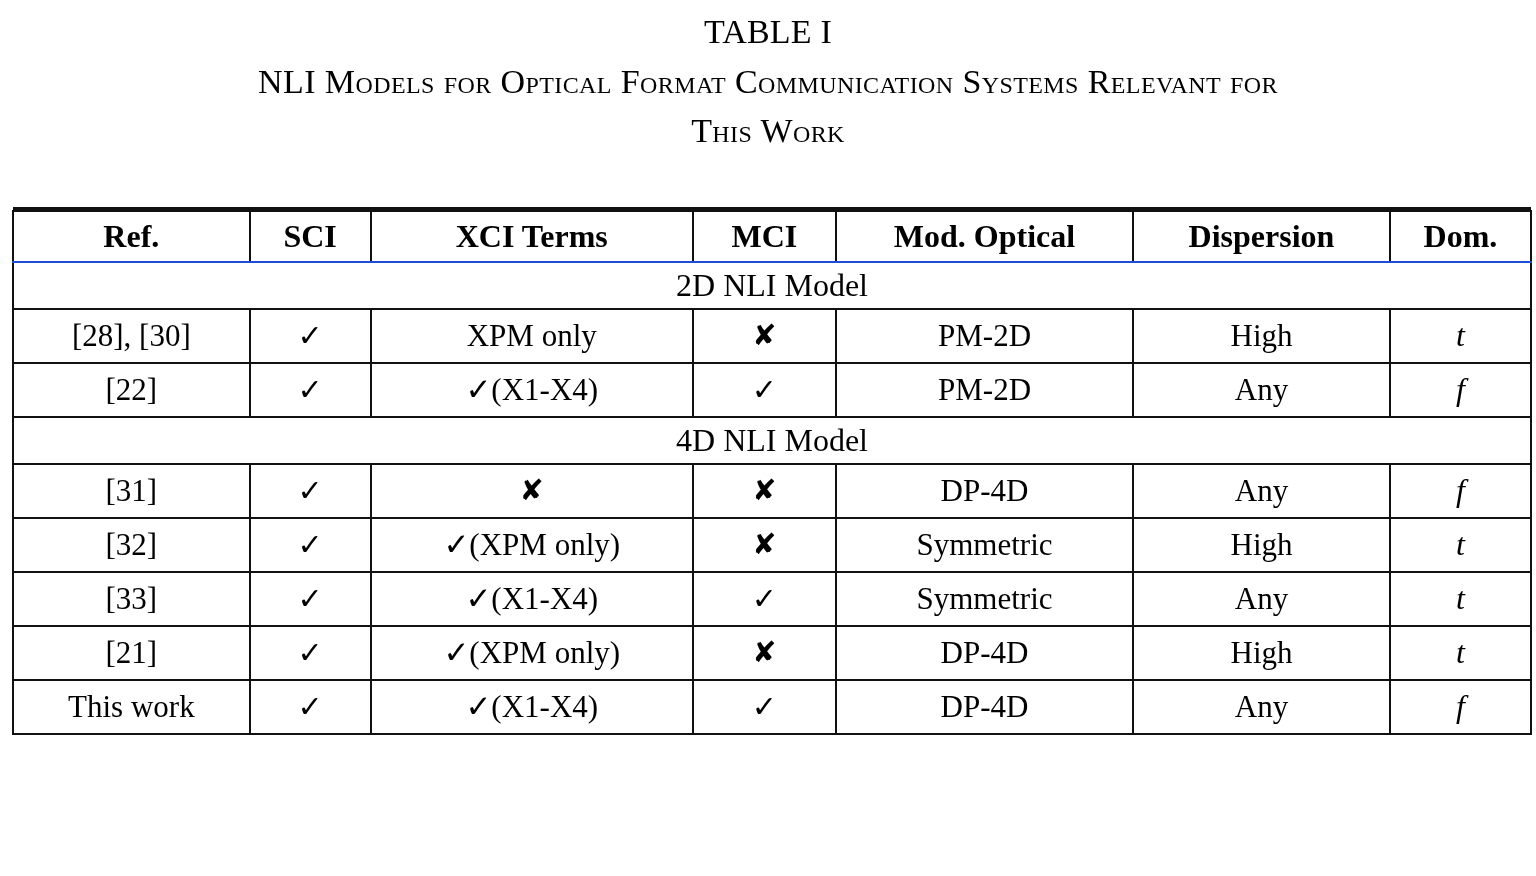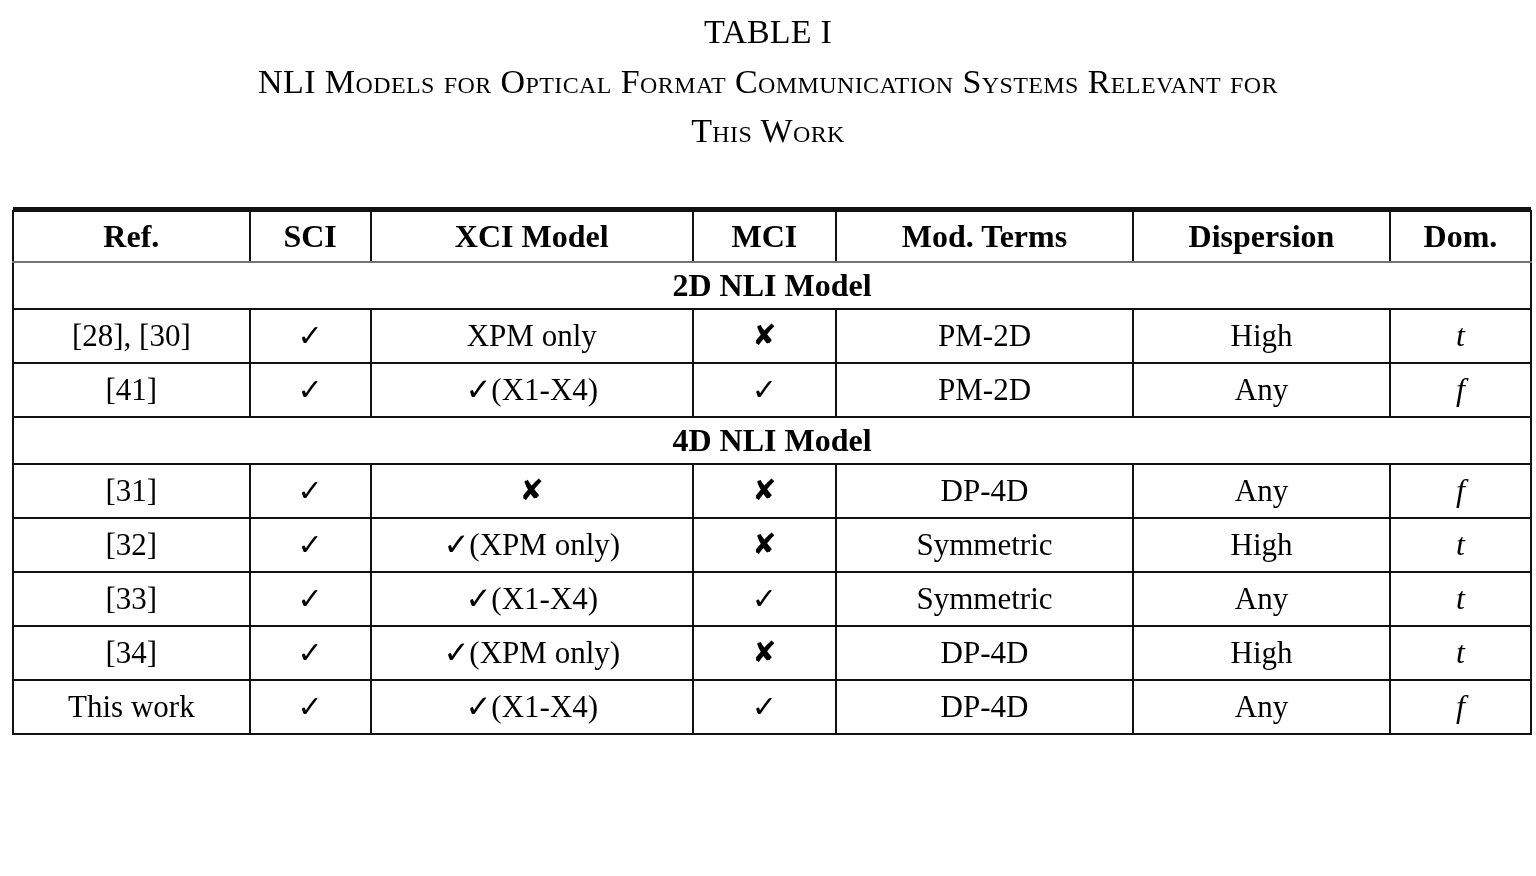--- a/index.html
+++ b/index.html
@@ -60,24 +60,24 @@
     height: 0;
   }
   .dblrule-top {
     border-top: 3px solid #111 !important;
   }
   tr.header th {
     font-weight: bold;
     font-size: 32px;
     padding: 6px 8px;
     border-top: 2px solid #111;
-    border-bottom: 2px solid #737373;
+    border-bottom: 2px solid #1d4ed8;
   }
   tr.section td {
-    font-weight: bold;
+    font-weight: normal;
     font-size: 32px;
     border-left: 2px solid #111;
     border-right: 2px solid #111;
     border-bottom: 2px solid #111;
     padding: 4px 0;
   }
   tr.data td {
     border-bottom: 2px solid #111;
     height: 46px;
   }
@@ -134,43 +134,43 @@
         <col class="c-disp">
         <col class="c-dom">
     </colgroup>
     <thead>
       <tr class="top-rule">
         <td colspan="7" class="dblrule-top"></td>
       </tr>
       <tr class="header">
         <th>Ref.</th>
         <th>SCI</th>
-        <th>XCI Model</th>
+        <th>XCI Terms</th>
         <th>MCI</th>
-        <th>Mod. Terms</th>
+        <th>Mod. Optical</th>
         <th>Dispersion</th>
         <th>Dom.</th>
       </tr>
     </thead>
     <tbody>
 
       <tr class="section">
         <td colspan="7">2D NLI Model</td>
       </tr>
       <tr class="data">
         <td>[28], [30]</td>
         <td class="check">✓</td>
         <td>XPM only</td>
         <td class="cross">✘</td>
         <td>PM-2D</td>
         <td>High</td>
         <td class="mathit">t</td>
       </tr>
       <tr class="data">
-        <td>[41]</td>
+        <td>[22]</td>
         <td class="check">✓</td>
         <td>✓(X1-X4)</td>
         <td class="check">✓</td>
         <td>PM-2D</td>
         <td>Any</td>
         <td class="mathit">f</td>
       </tr>
 
       <tr class="section">
         <td colspan="7">4D NLI Model</td>
@@ -196,21 +196,21 @@
       <tr class="data">
         <td>[33]</td>
         <td class="check">✓</td>
         <td>✓(X1-X4)</td>
         <td class="check">✓</td>
         <td>Symmetric</td>
         <td>Any</td>
         <td class="mathit">t</td>
       </tr>
       <tr class="data">
-        <td>[34]</td>
+        <td>[21]</td>
         <td class="check">✓</td>
         <td>✓(XPM only)</td>
         <td class="cross">✘</td>
         <td>DP-4D</td>
         <td>High</td>
         <td class="mathit">t</td>
       </tr>
       <tr class="data">
         <td class="bold">This work</td>
         <td class="check">✓</td>

